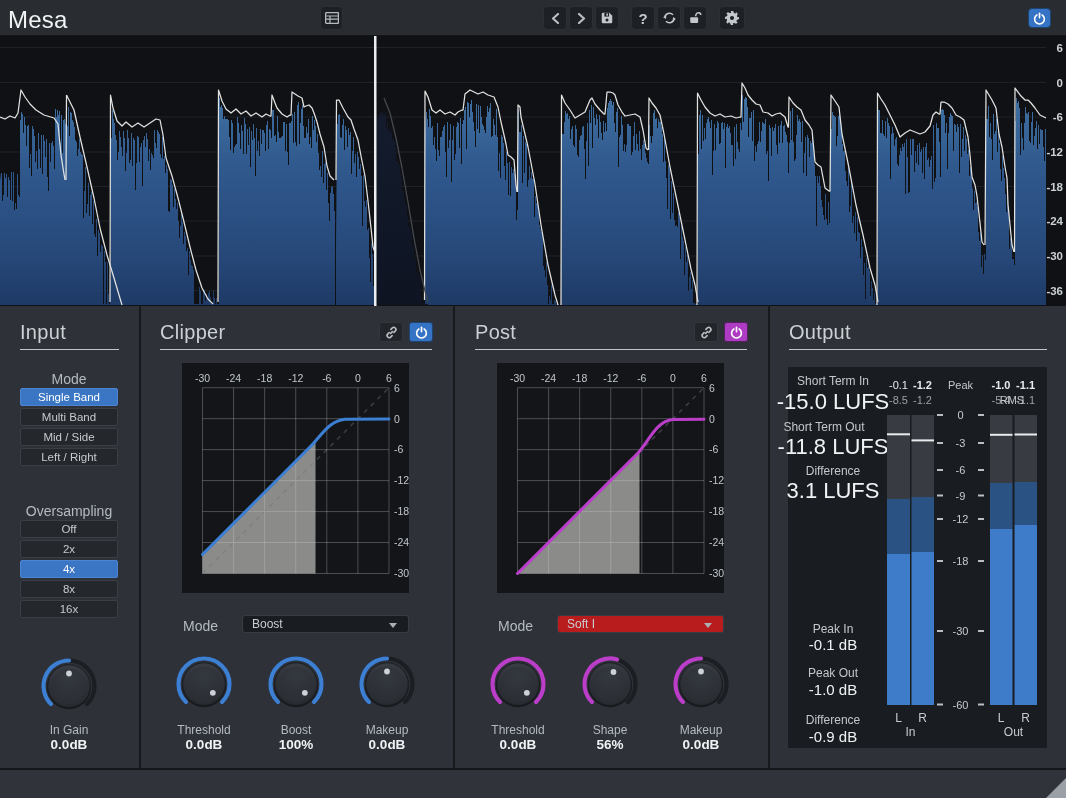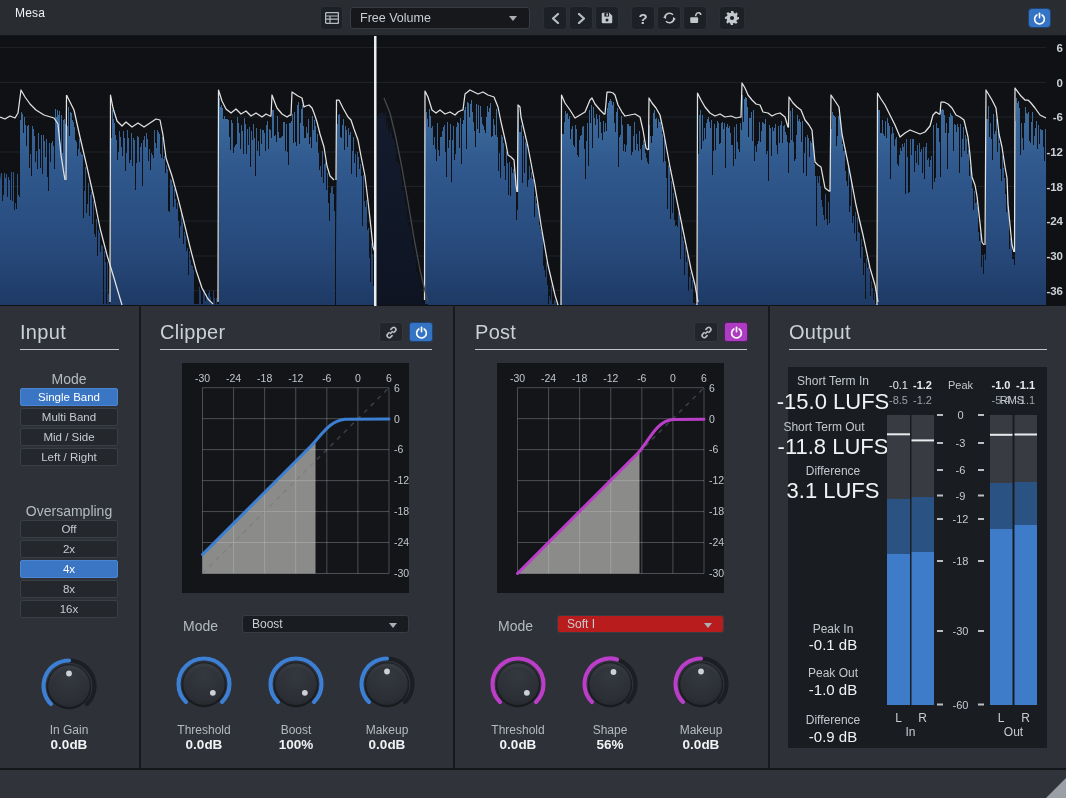--- a/index.html
+++ b/index.html
@@ -1,18 +1,18 @@
 <!DOCTYPE html>
 <html><head><meta charset="utf-8"><style>
 *{margin:0;padding:0;box-sizing:border-box}
 html,body{width:1066px;height:798px;overflow:hidden;background:#2e3238;font-family:"Liberation Sans",sans-serif}
 #app{position:relative;width:1066px;height:798px}
 .abs{position:absolute}
 .topbar{position:absolute;left:0;top:0;width:1066px;height:36px;background:#292c31;border-bottom:1px solid #141619}
-.title{position:absolute;left:15px;top:6px;font-size:12px;color:#f1f3f4;letter-spacing:.2px}
+.title{position:absolute;left:8px;top:6px;font-size:24px;color:#f1f3f4;letter-spacing:.2px}
 .tbtn{position:absolute;height:24px;top:6px;background:#1d2025;border:1px solid #2c3036;border-radius:4px;display:flex;align-items:center;justify-content:center;color:#b4bac0}
 .dropdown{position:absolute;background:#16181c;border:1px solid #383d43;border-radius:3px;color:#c9ced3;display:flex;align-items:center}
 .caret{width:0;height:0;border-left:4.5px solid transparent;border-right:4.5px solid transparent;border-top:5.5px solid #aab0b6;position:absolute}
 .wavewrap{position:absolute;left:0;top:36px;width:1066px;height:270px;background:#0f1114}
 .panels{position:absolute;left:0;top:305px;width:1066px;height:463px}
 .vdiv{position:absolute;top:0;width:2px;height:463px;background:#17191d}
 .ptitle{position:absolute;font-size:20px;color:#ccd1d6;letter-spacing:.3px}
 .punder{position:absolute;height:1px;background:#c2c6cb}
 .plabel{position:absolute;font-size:14px;color:#b4bac1;text-align:center}
 .pbtn{position:absolute;width:98px;height:18px;background:#24272c;border:1px solid #3a3f45;border-radius:2px;color:#c6cbd1;font-size:11.5px;text-align:center;line-height:16px}
@@ -44,21 +44,20 @@
     </svg>
 
 <div class="topbar"></div>
 <div class="title">Mesa</div>
 <div class="tbtn" style="left:320px;width:23px">
       <svg width="14" height="12" viewBox="0 0 14 12">
         <rect x="0.5" y="0.5" width="13" height="11" rx="1.5" fill="none" stroke="#b4bac0" stroke-width="1.4"></rect>
         <path d="M1 4h12M1 7.2h12M5 4v7" stroke="#b4bac0" stroke-width="1.2"></path>
       </svg>
     </div>
-<div class="dropdown" style="left:350px;top:7px;width:180px;height:22px;font-size:12.5px;padding-left:9px">Free Volume<span class="caret" style="right:12px;top:8px"></span></div>
 <div class="tbtn" style="left:543px;width:24px">
       <svg width="9" height="11" viewBox="0 0 9 11">
         <path d="M7 1L2 5.5L7 10" stroke="#b7bdc3" stroke-width="2.2" fill="none" stroke-linecap="round" stroke-linejoin="round"></path>
       </svg>
     </div>
 <div class="tbtn" style="left:569px;width:24px">
       <svg width="9" height="11" viewBox="0 0 9 11">
         <path d="M2 1L7 5.5L2 10" stroke="#b7bdc3" stroke-width="2.2" fill="none" stroke-linecap="round" stroke-linejoin="round"></path>
       </svg>
     </div>

